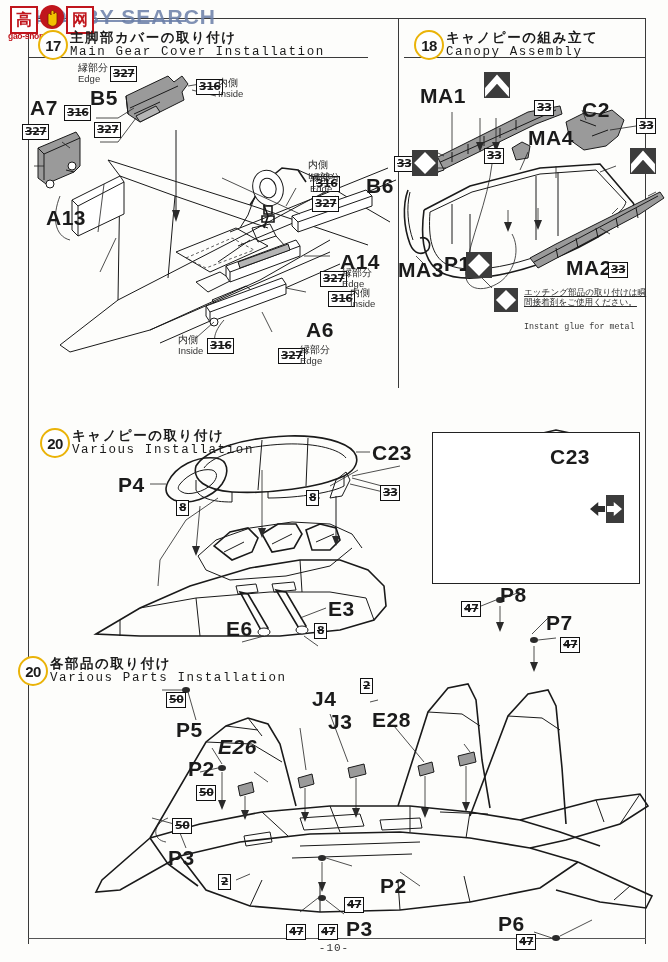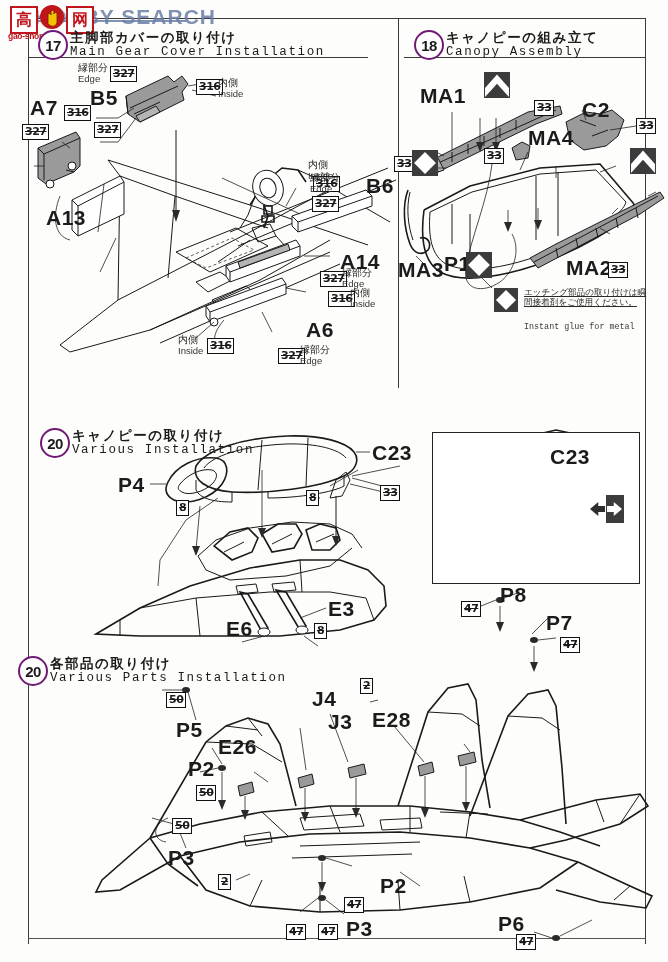--- a/index.html
+++ b/index.html
@@ -19,21 +19,21 @@
   .rule-17{position:absolute;left:28px;top:57px;width:340px;height:1px;background:#3a3a3a;}
   .rule-bottom{position:absolute;left:28px;top:938px;width:618px;height:1px;background:#555;}
   .vdiv-18{position:absolute;left:398px;top:18px;width:1px;height:370px;background:#3a3a3a;}
 
   .pagenum{position:absolute;left:0;top:942px;width:668px;text-align:center;
     font-family:"Liberation Mono","DejaVu Sans Mono",monospace;font-size:11px;color:#333;letter-spacing:1px;}
 
   
   .step{position:absolute;}
   .step .num{
-    position:absolute;left:0;top:0;width:26px;height:26px;border:2px solid #701a75;border-radius:50%;
+    position:absolute;left:0;top:0;width:26px;height:26px;border:2px solid #eab308;border-radius:50%;
     display:flex;align-items:center;justify-content:center;
     font-weight:bold;font-size:15px;background:#fff;letter-spacing:-0.5px;
   }
   .step .jp{
     position:absolute;left:32px;top:-1px;font-size:13.5px;letter-spacing:1.5px;
     font-family:Liberation Sans, sans-serif;font-weight:600;white-space:nowrap;
   }
   .step .en{
     position:absolute;left:32px;top:15px;font-size:12.5px;letter-spacing:1.6px;
     font-family:"Liberation Mono","DejaVu Sans Mono",monospace;white-space:nowrap;
@@ -589,21 +589,21 @@
 
   <div class="step" style="left:18px;top:656px;">
     <div class="num">20</div>
     <div class="jp">各部品の取り付け</div>
     <div class="en">Various Parts Installation</div>
   </div>
 
   <div class="plabel lg" style="left:176px;top:718px;">P5</div>
   <div class="plabel lg" style="left:188px;top:757px;">P2</div>
   <div class="plabel lg" style="left:168px;top:846px;">P3</div>
-  <div class="plabel lg" style="left:218px;top:735px;">E26</div>
+  <div class="plabel lg" style="left:218px;top:735px;font-style:italic;">E26</div>
   <div class="plabel lg" style="left:312px;top:687px;">J4</div>
   <div class="plabel lg" style="left:328px;top:710px;">J3</div>
   <div class="plabel lg" style="left:372px;top:708px;">E28</div>
   <div class="plabel lg" style="left:500px;top:583px;">P8</div>
   <div class="plabel lg" style="left:546px;top:611px;">P7</div>
   <div class="plabel lg" style="left:498px;top:912px;">P6</div>
   <div class="plabel lg" style="left:380px;top:874px;">P2</div>
   <div class="plabel lg" style="left:346px;top:917px;">P3</div>
 
   <div class="code" style="left:166px;top:692px;">50</div>
@@ -611,14 +611,15 @@
   <div class="code" style="left:172px;top:818px;">50</div>
   <div class="code" style="left:360px;top:678px;">2</div>
   <div class="code" style="left:218px;top:874px;">2</div>
   <div class="code" style="left:461px;top:601px;">47</div>
   <div class="code" style="left:560px;top:637px;">47</div>
   <div class="code" style="left:344px;top:897px;">47</div>
   <div class="code" style="left:286px;top:924px;">47</div>
   <div class="code" style="left:318px;top:924px;">47</div>
   <div class="code" style="left:516px;top:934px;">47</div>
 
+  <div class="pagenum">-10-</div>
 
 </div>
 
 </body></html>

